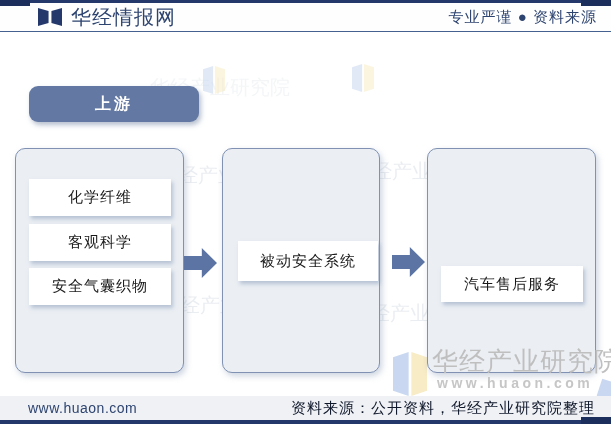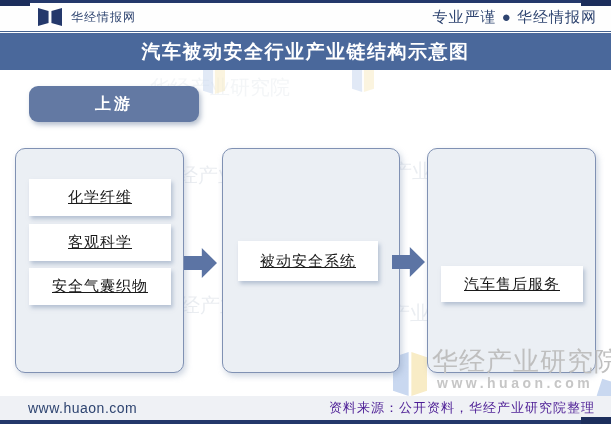--- a/index.html
+++ b/index.html
@@ -14,47 +14,47 @@
   .bottom-line{ position:absolute; top:420px; left:0; width:611px; height:4px; background:#24386B; z-index:6; }
   .tab-br     { position:absolute; top:417px; right:0; width:30px; height:7px; background:#1C2E5C; z-index:7; }
 
   
   .header { position:absolute; top:3px; left:0; width:611px; height:28px; background:#FEFEFE;
             display:flex; align-items:center; z-index:5; }
   .logo { width:24px; height:18px; margin-left:38px; position:relative; }
   .logo .pg { position:absolute; top:0; bottom:0; width:100%; background:#24386B; }
   .logo .pl { clip-path:polygon(0% 0%, 44% 16%, 44% 84%, 0% 100%); }
   .logo .pr { clip-path:polygon(56% 16%, 100% 0%, 100% 100%, 56% 84%); }
-  .brand  { margin-left:9px; font-size:12px; color:#2E4470; letter-spacing:1px; }
+  .brand  { margin-left:9px; font-size:20px; color:#2E4470; letter-spacing:1px; }
   .slogan { margin-left:auto; margin-right:14px; font-size:15px; color:#2E4470; letter-spacing:1px; }
   .header-rule { position:absolute; top:31px; left:0; width:611px; height:1px; background:#44618F; z-index:5; }
 
   
   .banner { position:absolute; top:33px; left:0; width:611px; height:37px; background:#4A689B;
             display:flex; align-items:center; justify-content:center; z-index:5; }
   .title  { color:#ffffff; font-size:19px; font-weight:bold; letter-spacing:1.5px; }
 
   
   .stage-btn { position:absolute; top:86px; width:170px; height:36px; background:#6379A3;
                border-radius:9px; color:#ffffff; font-size:16px; font-weight:bold; letter-spacing:3px;
                display:flex; align-items:center; justify-content:center;
                box-shadow:2px 3px 5px rgba(110,130,160,0.5); z-index:4; }
   .sb1 { left:29px; } .sb2 { left:220px; } .sb3 { left:425px; }
 
   
   .panel { position:absolute; top:148px; height:225px; background:#EBEFF4;
            border:1px solid #8091B3; border-radius:10px;
            box-shadow:2px 3px 6px rgba(130,150,180,0.4); z-index:3; }
   .p1 { left:15px;  width:169px; }
-  .p2 { left:222px; width:178px; }
+  .p2 { left:222px; width:158px; }
   .p3 { left:427px; width:169px; }
 
   .item { position:absolute; background:#ffffff; box-shadow:2px 3px 4px rgba(130,150,180,0.5);
           display:flex; align-items:center; justify-content:center;
-          font-size:15px; color:#1a1a1a; letter-spacing:1px;text-decoration:underline; }
+          font-size:15px; color:#1a1a1a; letter-spacing:1px; }
   .p1 .item { left:13px; width:142px; height:37px; }
   .li1 { top:30px; } .li2 { top:75px; } .li3 { top:119px; } .li4 { top:164px; }
   .p2 .item { left:15px; width:140px; height:40px; top:92px; }
   .p3 .item { left:13px; width:142px; height:36px; }
   .ri1 { top:75px; } .ri2 { top:117px; height:37px; }
 
   
   .arrow { position:absolute; width:33px; height:30px; background:#5C74A4; z-index:3;
            clip-path:polygon(0 27%, 54% 27%, 54% 0, 100% 50%, 54% 100%, 54% 73%, 0 73%); }
   .a1 { left:184px; top:248px; }
@@ -79,44 +79,41 @@
   .wm-book.small  { width:22px; height:28px; opacity:0.55; }
   .bk1 { left:203px; top:66px; }
   .bk2 { left:352px; top:64px; }
   .wm-corner { position:absolute; right:-6px; top:381px; width:18px; height:18px;
                background:#C9D8F0; transform:rotate(18deg); z-index:2; }
 
   
   .footer { position:absolute; top:396px; left:0; width:611px; height:24px; background:#EFF1F5;
             display:flex; align-items:center; z-index:5; }
   .site   { margin-left:28px; font-size:14px; color:#2E4470; letter-spacing:0.5px; }
-  .source { margin-left:auto; margin-right:16px; font-size:13px; color:#4c1d95; letter-spacing:1px; }
+  .source { margin-left:auto; margin-right:16px; font-size:15px; color:#0f172a; letter-spacing:1px; }
 </style>
 </head>
 <body>
 
 <div class="page">
 
   <div class="top-line"></div>
   <div class="tab-tl"></div>
   <div class="tab-tr"></div>
 
   <div class="header">
     <div class="logo">
       <div class="pg pl"></div>
         <div class="pg pr"></div>
     </div>
     <div class="brand">华经情报网</div>
-    <div class="slogan">专业严谨 ● 华经情报网</div>
+    <div class="slogan">专业严谨 ● 资料来源</div>
   </div>
   <div class="header-rule"></div>
 
-  <div class="banner">
-    <div class="title">汽车被动安全行业产业链结构示意图</div>
-  </div>
 
   <div class="wm-faint wf1">华经产业研究院</div>
   <div class="wm-faint wf2">华经产业研究院</div>
   <div class="wm-faint wf3">华经产业研究院</div>
   <div class="wm-faint wf4">华经产业研究院</div>
   <div class="wm-faint wf5">华经产业研究院</div>
   <div class="wm-book small bk1">
     <div class="pg pl"></div>
       <div class="pg pr"></div>
   </div>

